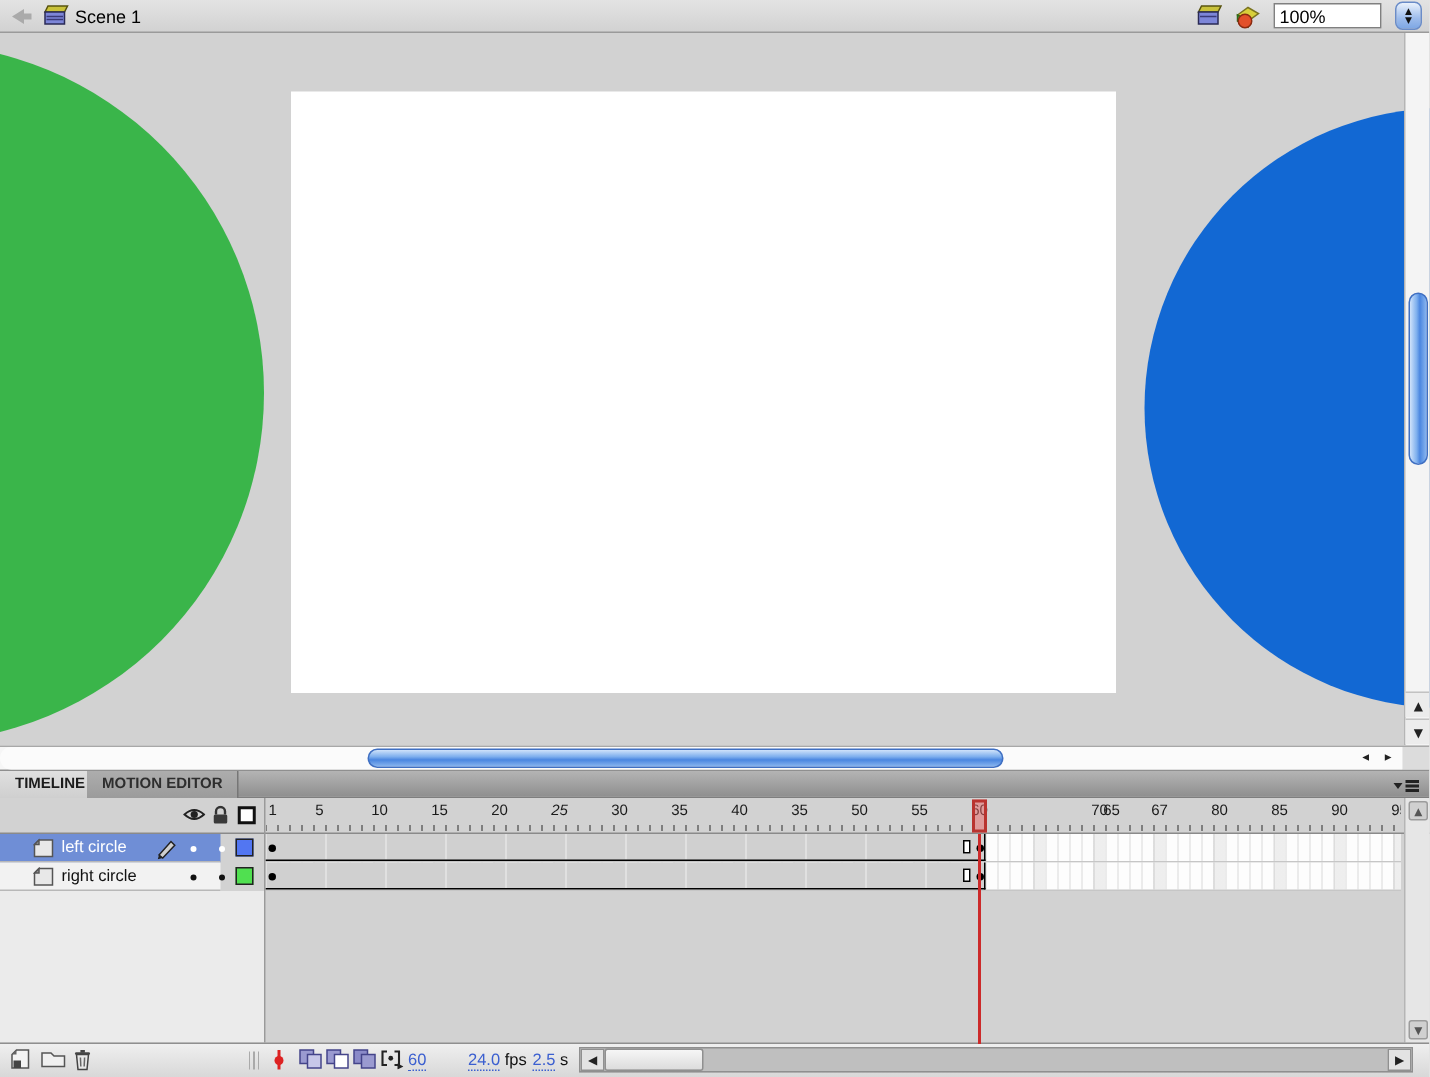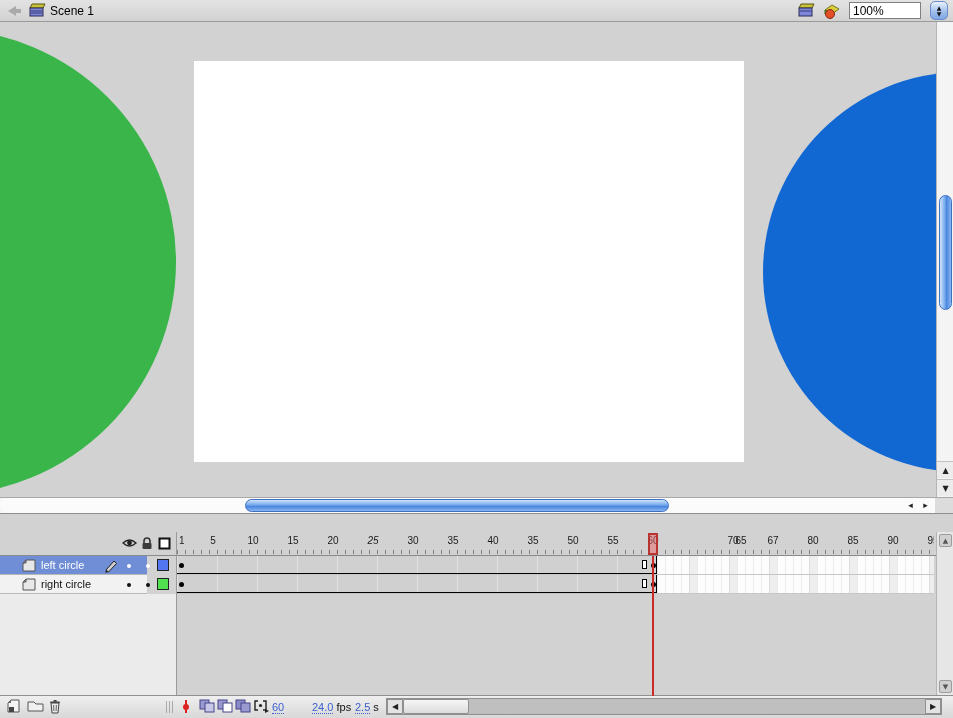--- a/index.html
+++ b/index.html
@@ -179,20 +179,28 @@
   </div>
 
   <div class="h-scroll">
     <div class="h-track"></div>
     <div class="h-thumb"></div>
     <div class="h-btn" style="left:903px;">◂</div>
     <div class="h-btn" style="left:918px;">▸</div>
     <div class="scroll-corner"></div>
   </div>
 
+  <div class="tab-bar">
+    <div class="tab active">TIMELINE</div>
+    <div class="tab inactive">MOTION EDITOR</div>
+    <div class="panel-menu">
+      <div class="tri"></div>
+        <div class="bars"></div>
+    </div>
+  </div>
 
   <div class="tl-header">
     <span class="hdr-icon" style="left:122px;">
       <svg width="15" height="12" viewBox="0 0 15 12">
         <path d="M1 6 Q7.5 0 14 6 Q7.5 12 1 6 Z" fill="none" stroke="#222" stroke-width="1.3"></path>
         <circle cx="7.5" cy="6" r="2.4" fill="#222"></circle>
       </svg>
     </span>
     <span class="hdr-icon" style="left:141px;">
       <svg width="12" height="13" viewBox="0 0 12 13">

